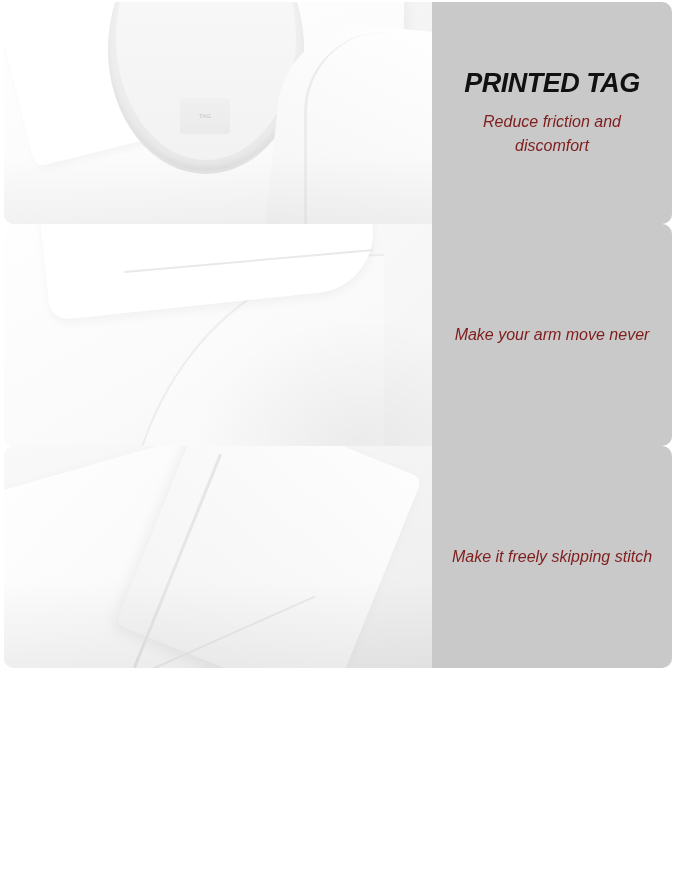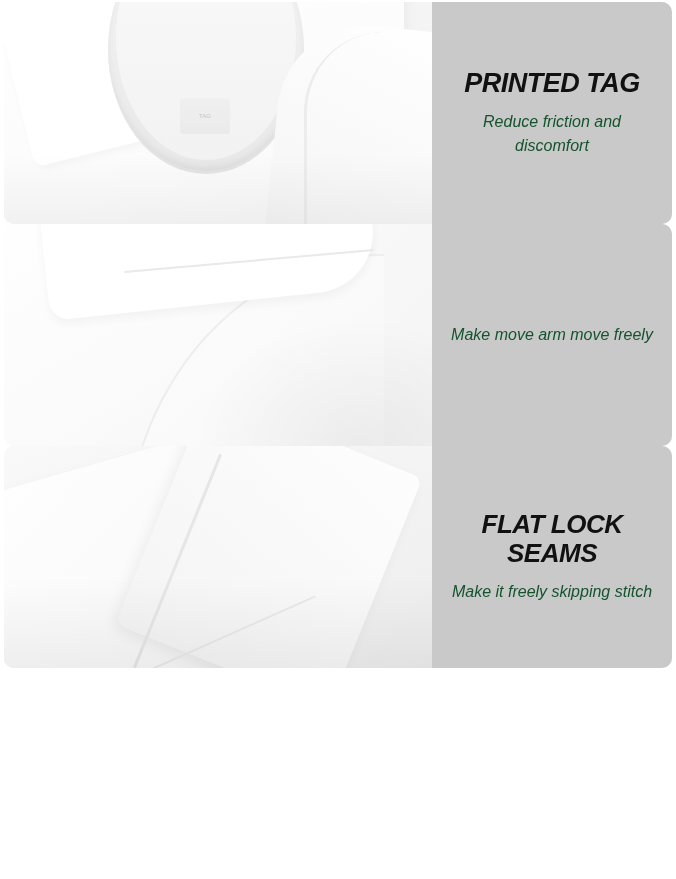--- a/index.html
+++ b/index.html
@@ -52,21 +52,21 @@
     font-style: italic;
     color: #111111;
     letter-spacing: -0.5px;
     line-height: 1.12;
     margin-bottom: 12px;
   }
   .cap-title.two-line { font-size: 26px; }
   .cap-sub {
     font-size: 16px;
     font-style: italic;
-    color: #14532d;
+    color: #7f1d1d;
     line-height: 1.5;
     font-weight: 500;
   }
 
   
   .p1-bg {
     position: absolute; inset: 0;
     background: linear-gradient(140deg,#fdfdfd 0%, #f7f7f7 45%, #efefef 100%);
   }
   .p1-body {
@@ -241,32 +241,31 @@
   <div class="panel">
     <div class="photo">
       <div class="p2-bg"></div>
       <div class="p2-body"></div>
       <div class="p2-curve"></div>
       <div class="p2-shoulder"></div>
       <div class="p2-hemline"></div>
       <div class="p2-shadow"></div>
     </div>
     <div class="caption">
-      <div class="cap-sub">Make move arm move freely</div>
+      <div class="cap-sub">Make your arm move never</div>
     </div>
   </div>
 
   <div class="panel">
     <div class="photo">
       <div class="p3-bg"></div>
       <div class="p3-fold-a"></div>
       <div class="p3-fold-b"></div>
       <div class="p3-seam"></div>
       <div class="p3-seam2"></div>
       <div class="p3-shadow"></div>
     </div>
     <div class="caption">
-      <div class="cap-title two-line">FLAT LOCK SEAMS</div>
       <div class="cap-sub">Make it freely skipping stitch</div>
     </div>
   </div>
 
 </div>
 
 </body></html>

